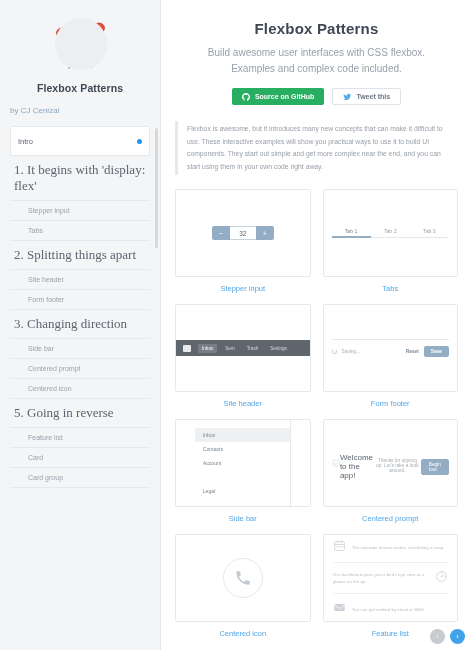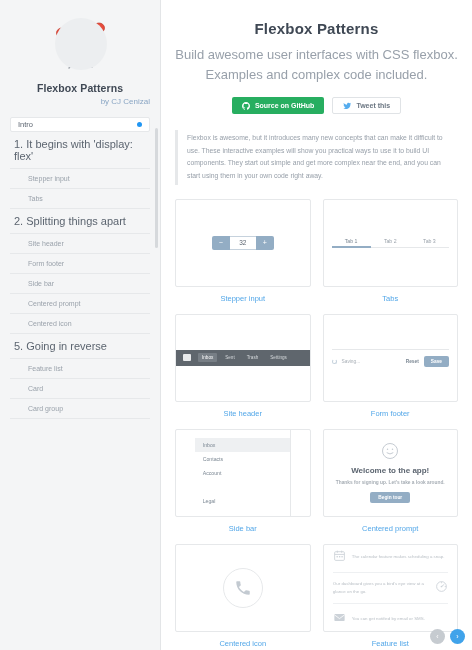--- a/index.html
+++ b/index.html
@@ -24,52 +24,53 @@
   .logo { position: relative; width: 66px; height: 66px; }
   .logo-disc {
     position:absolute; left:8px; top:8px; width:52px; height:52px;
     border-radius:50%; background:#eceef0;
   }
   .brand-title {
     text-align:center; font-size:10.5px; font-weight:bold; color:#3f4854;
     margin-top:4px; letter-spacing:.1px;
   }
   .brand-author {
-    text-align:right; font-size:8px; color:#8aa6c4; margin-top:3px;
+    text-align:left; font-size:8px; color:#8aa6c4; margin-top:12px;
   }
   .nav { margin-top:11px; }
   .nav-intro {
     background:#ffffff; border:1px solid #e6e8ea; border-radius:2px;
-    height:15px; display:flex; align-items:center; justify-content:space-between;
+    height:30px; display:flex; align-items:center; justify-content:space-between;
     padding:0 7px; font-size:7.5px; color:#5c6570;
   }
   .dot { width:5px; height:5px; border-radius:50%; background:#2196f3; }
   .nav-section {
-    font-size:11px; color:#5c6570; padding:6px 2px 6px 4px;
+    font-size:13px; color:#5c6570; padding:6px 2px 6px 4px;
     border-bottom:1px solid #e6e8ea;
+    font-family:Liberation Serif, serif;
   }
   .nav-sub {
     font-size:7px; color:#9aa2ab; padding:6px 2px 6px 18px;
     border-bottom:1px solid #e6e8ea;
   }
   .sb-scrollbar {
     position:absolute; right:2px; top:128px; width:3px; height:120px;
     background:#d6d9dc; border-radius:2px;
   }
 
   
   .main { flex:1; height:650px; background:#fff; position:relative; overflow:hidden; }
   .main-inner { padding: 16px 14px 0 14px; }
 
   .hero-title {
     text-align:center; font-size:15px; font-weight:bold; color:#3f4854;
     letter-spacing:.2px; margin-top:4px;
   }
   .hero-sub {
-    text-align:center; font-size:13px; color:#98a0aa;
+    text-align:center; font-size:10px; color:#98a0aa;
     line-height:1.55; margin-top:8px;
   }
   .hero-btns { display:flex; justify-content:center; gap:8px; margin-top:12px; }
   .btn {
     display:flex; align-items:center; gap:5px;
     height:17px; padding:0 10px; border-radius:2px;
     font-size:7px; font-weight:bold;
   }
   .btn-gh { background:#27ae60; color:#fff; }
   .btn-tw { background:#fff; color:#6b7682; border:1px solid #e0e3e6; }
@@ -140,21 +141,21 @@
   .sbp { width:72%; height:100%; display:flex; }
   .sbp-col {
     flex:1; border-right:1px solid #e6e8ea; padding:8px 0 8px 0;
     display:flex; flex-direction:column;
   }
   .sbp-item { font-size:5.2px; color:#7b8793; padding:4px 8px; }
   .sbp-item.active { background:#eef0f2; }
   .sbp-sp { flex:1; }
 
   
-  .cp { display:flex; flex-direction:column; align-items:center; padding:0 8px;font-weight:bold; }
+  .cp { display:flex; flex-direction:row; align-items:center; padding:0 8px; }
   .cp-title { font-size:8px; color:#5c6570; margin-top:6px; }
   .cp-sub { font-size:4.8px; color:#a7aeb5; margin-top:5px; text-align:center; }
   .cp-btn {
     margin-top:7px; font-size:4.8px; color:#fff; background:#93adc4;
     padding:3px 8px; border-radius:2px;
   }
 
   
   .ci-circle {
     width:40px; height:40px; border-radius:50%; border:1px solid #e6e8ea;
@@ -220,20 +221,21 @@
           <span>Intro</span>
           <span class="dot"></span>
         </div>
         <div id="nav-list">
             <div class="nav-section">1. It begins with 'display: flex'</div>
             <div class="nav-sub">Stepper input</div>
             <div class="nav-sub">Tabs</div>
             <div class="nav-section">2. Splitting things apart</div>
             <div class="nav-sub">Site header</div>
             <div class="nav-sub">Form footer</div>
+            <div class="nav-section">3. Changing direction</div>
             <div class="nav-sub">Side bar</div>
             <div class="nav-sub">Centered prompt</div>
             <div class="nav-sub">Centered icon</div>
             <div class="nav-section">5. Going in reverse</div>
             <div class="nav-sub">Feature list</div>
             <div class="nav-sub">Card</div>
             <div class="nav-sub">Card group</div>
           </div>
       </nav>
 

